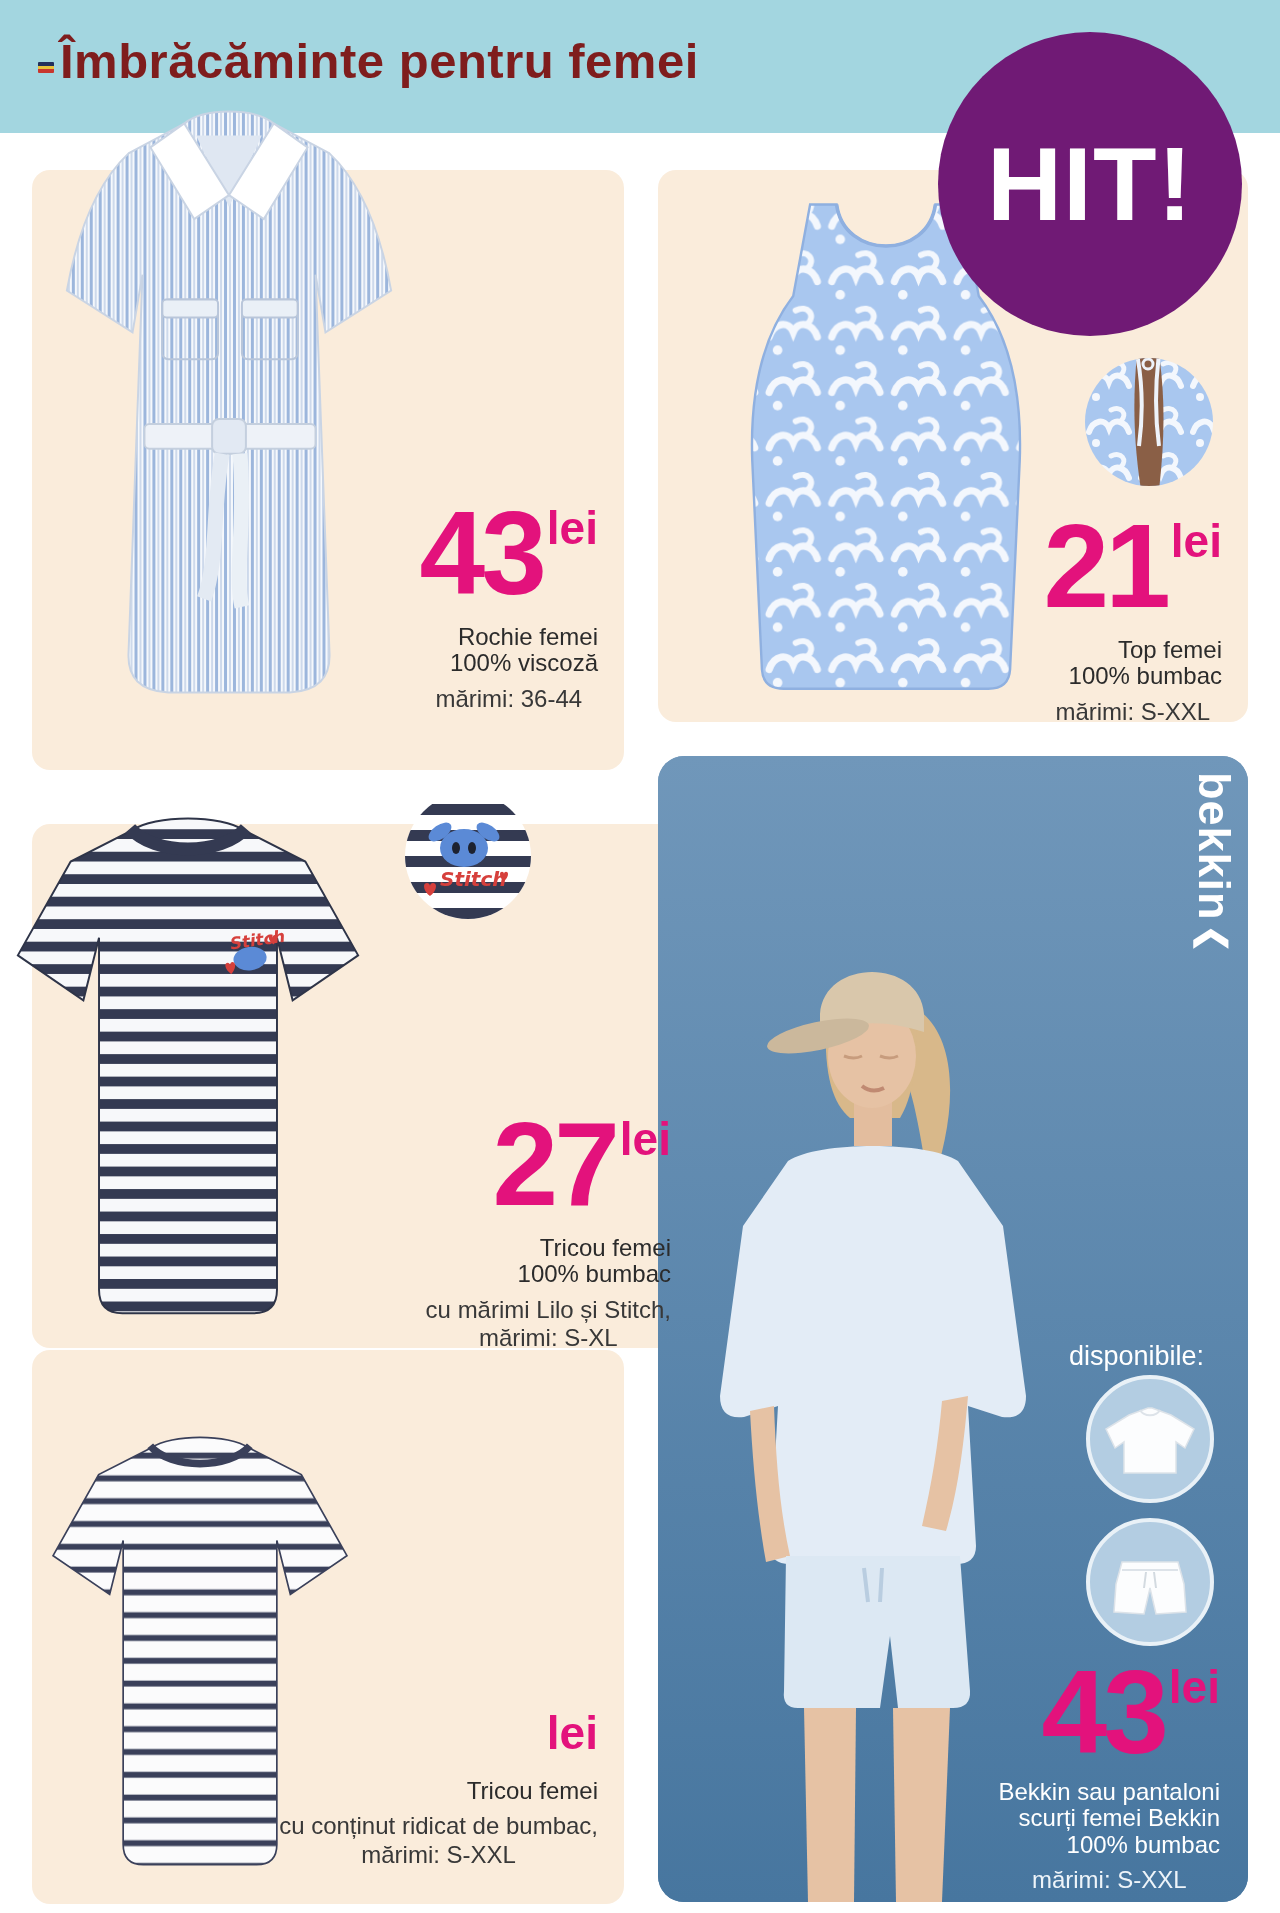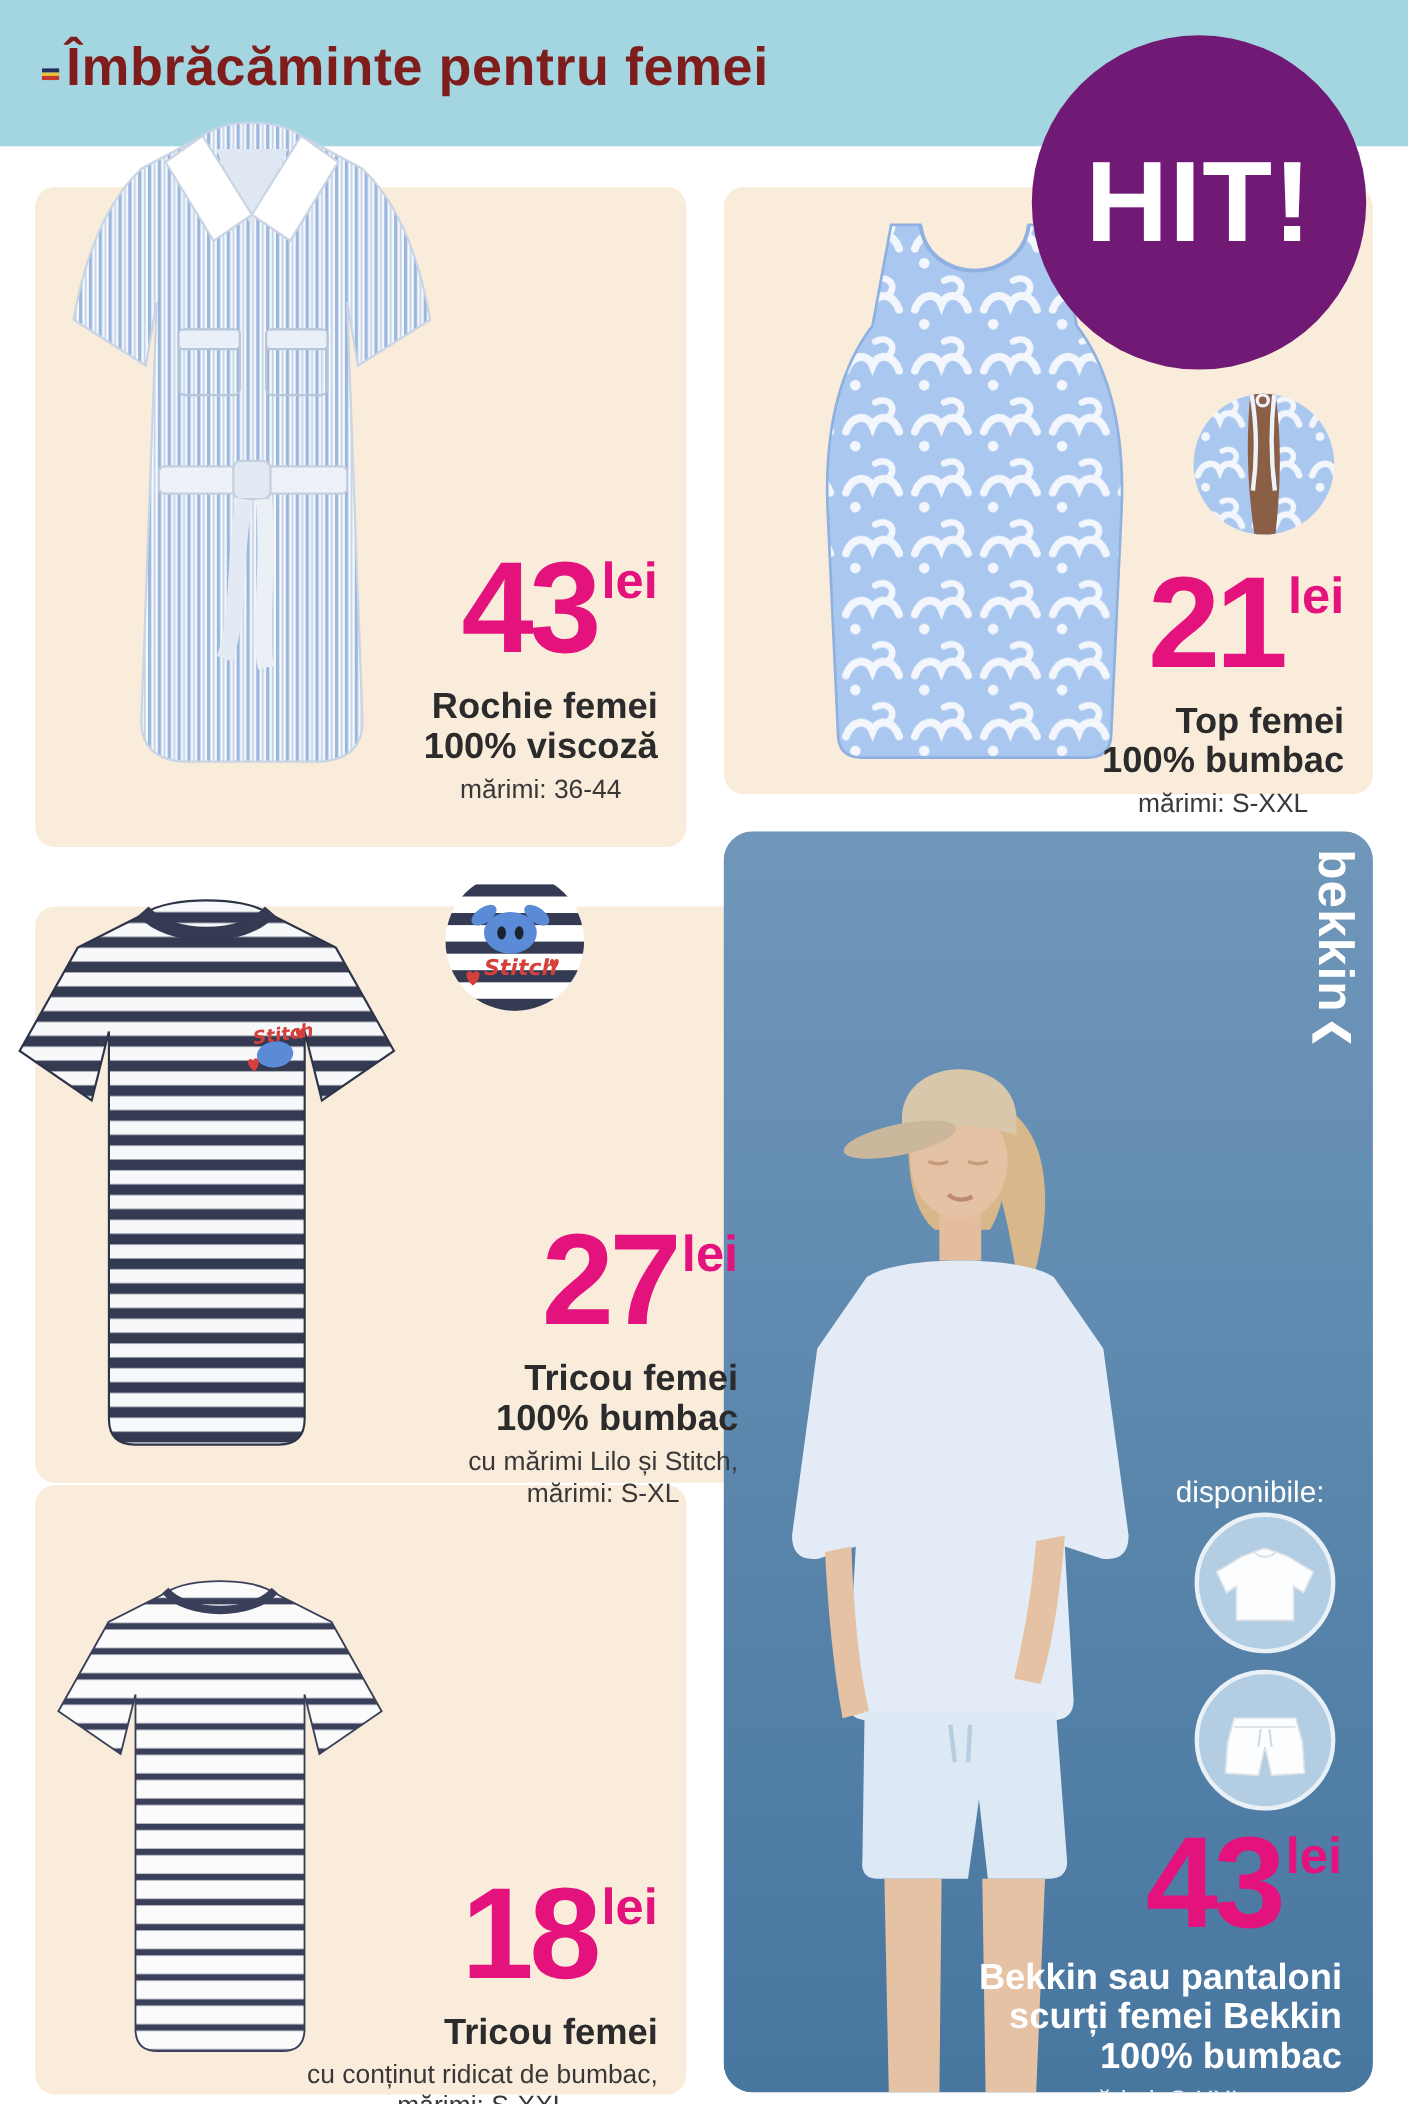--- a/index.html
+++ b/index.html
@@ -24,21 +24,21 @@
   .card{position:absolute;background:#faecdb;border-radius:18px;}
   .card1{left:32px;top:170px;width:592px;height:600px;}
   .card2{left:658px;top:170px;width:590px;height:552px;}
   .card3{left:32px;top:824px;width:665px;height:524px;}
   .card4{left:32px;top:1350px;width:592px;height:554px;}
 
   .info{position:absolute;right:26px;text-align:right;z-index:3;}
   .price{display:flex;align-items:flex-start;justify-content:flex-end;color:#e3127c;font-weight:bold;}
   .price .num{font-size:118px;line-height:.82;letter-spacing:-4px;}
   .price .unit{font-size:46px;line-height:1;margin-left:4px;}
-  .pname{font-size:33px;font-weight:bold;color:#2b2b2b;line-height:1.1;margin-top:22px;}
+  .pname{font-size:24px;font-weight:normal;color:#2b2b2b;line-height:1.1;margin-top:22px;}
   .pname div{white-space:nowrap;}
   .pdetail{font-size:24px;color:#383838;line-height:1.18;margin-top:8px;}
   .pdetail div{white-space:nowrap;text-align:center;}
 
   .i1{top:335px;} .i2{top:348px;} .i3{top:292px;} .i4{top:360px;}
 
   
   .art{position:absolute;z-index:2;}
   .dress-art{left:45px;top:95px;width:368px;height:618px;}
   .tank-art{left:692px;top:190px;width:388px;height:518px;z-index:1;}
@@ -219,21 +219,20 @@
       <ellipse cx="70" cy="58" rx="4" ry="6" fill="#1d2230"></ellipse>
       <text x="38" y="96" font-family="DejaVu Sans, sans-serif" font-style="italic" font-weight="bold" font-size="20" fill="#d6403c">Stitch</text>
       <path d="M22,96 C22,92 28,92 28,96 C28,92 34,92 34,96 C34,102 28,106 28,106 C28,106 22,102 22,96 Z" fill="#d6403c"></path>
       <path d="M98,84 C98,81 102,81 102,84 C102,81 106,81 106,84 C106,88 102,91 102,91 C102,91 98,88 98,84 Z" fill="#d6403c"></path>
     </g>
   </svg>
 
   <section class="card card4">
     <div class="info i4">
       <div class="price">
-        <span class="num">18</span>
         <span class="unit">lei</span>
       </div>
       <div class="pname">
         <div>Tricou femei</div>
       </div>
       <div class="pdetail">
         <div>cu conținut ridicat de bumbac,</div>
         <div>mărimi: S-XXL</div>
       </div>
     </div>

